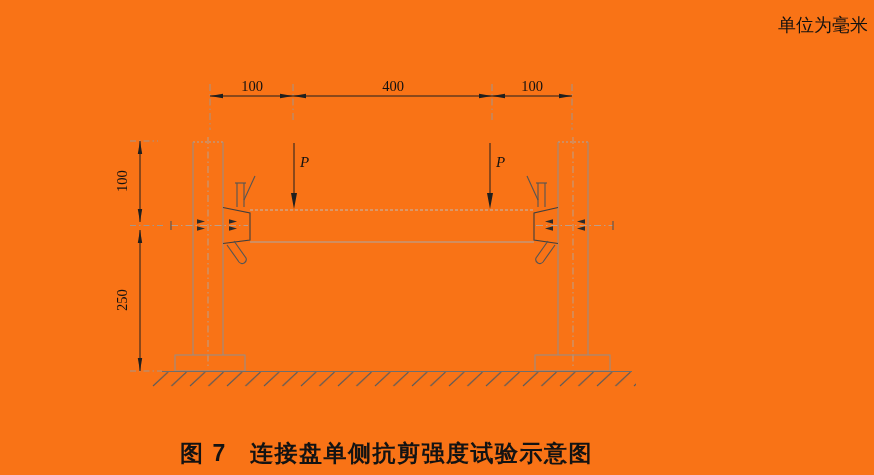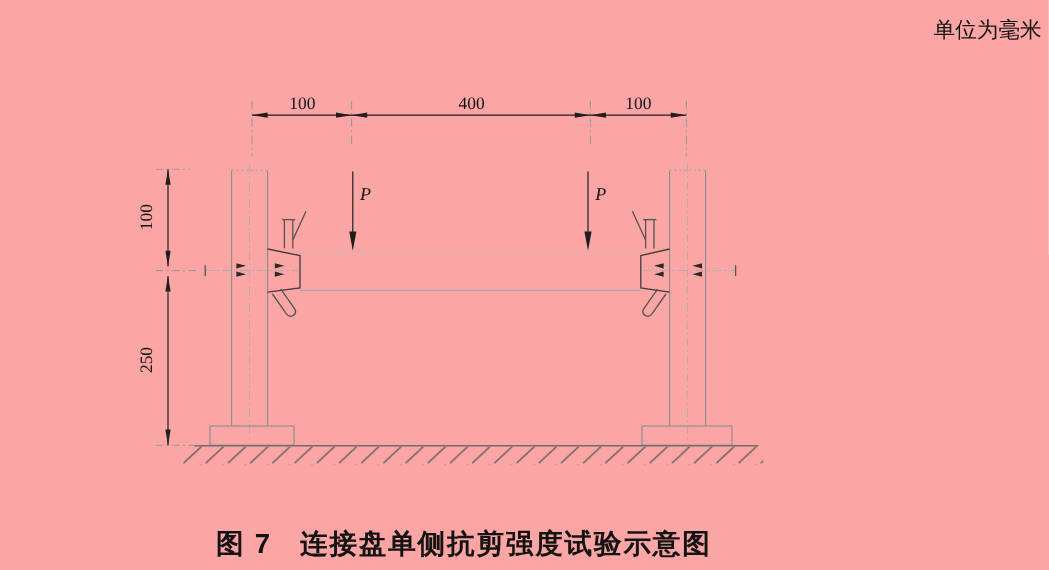--- a/index.html
+++ b/index.html
@@ -2,21 +2,21 @@
 <html><head>
 <meta charset="utf-8">
 <style>
   html,body{margin:0;padding:0;}
   body{
     width:874px;height:475px;
     background:#fdfdfc;
     font-family:"Liberation Serif", serif;
     overflow:hidden;
   }
-  .stage{position:relative;width:874px;height:475px;background:#fca5a5;}
+  .stage{position:relative;width:874px;height:475px;background:#f97316;}
   svg{display:block;}
   
   .dim-line{stroke:#1f1f1f;stroke-width:1;fill:none;}
   .ext-line{stroke:#999;stroke-width:0.9;fill:none;stroke-dasharray:7 3 1.5 3;}
   .tick-line{stroke:#9a9a9a;stroke-width:0.9;fill:none;stroke-dasharray:6 3 1.5 3;}
   .structure{stroke:#8f8f8f;stroke-width:1;fill:none;}
   .structure-top{stroke:#a8a8a8;stroke-width:1;fill:none;stroke-dasharray:2 2;}
   .centerline{stroke:#ababab;stroke-width:0.8;fill:none;stroke-dasharray:7 3 1.5 3;}
   .beam-top{stroke:#bcbcbc;stroke-width:1;fill:none;stroke-dasharray:3 2;}
   .beam-bottom{stroke:#a9a9a9;stroke-width:1;fill:none;}

